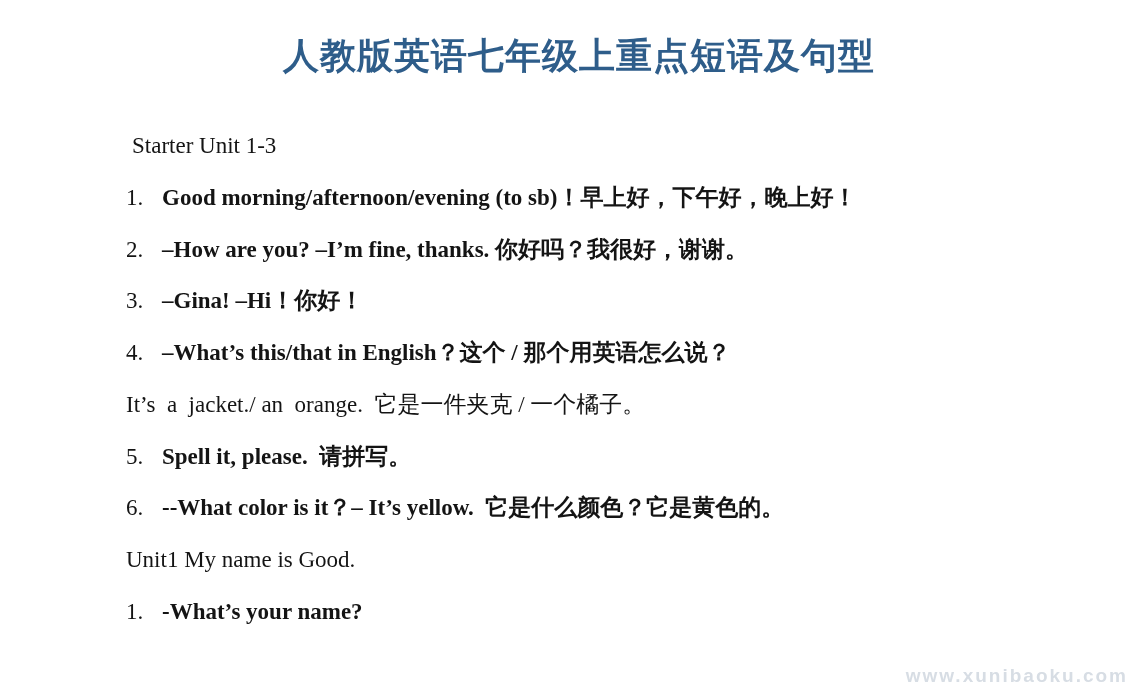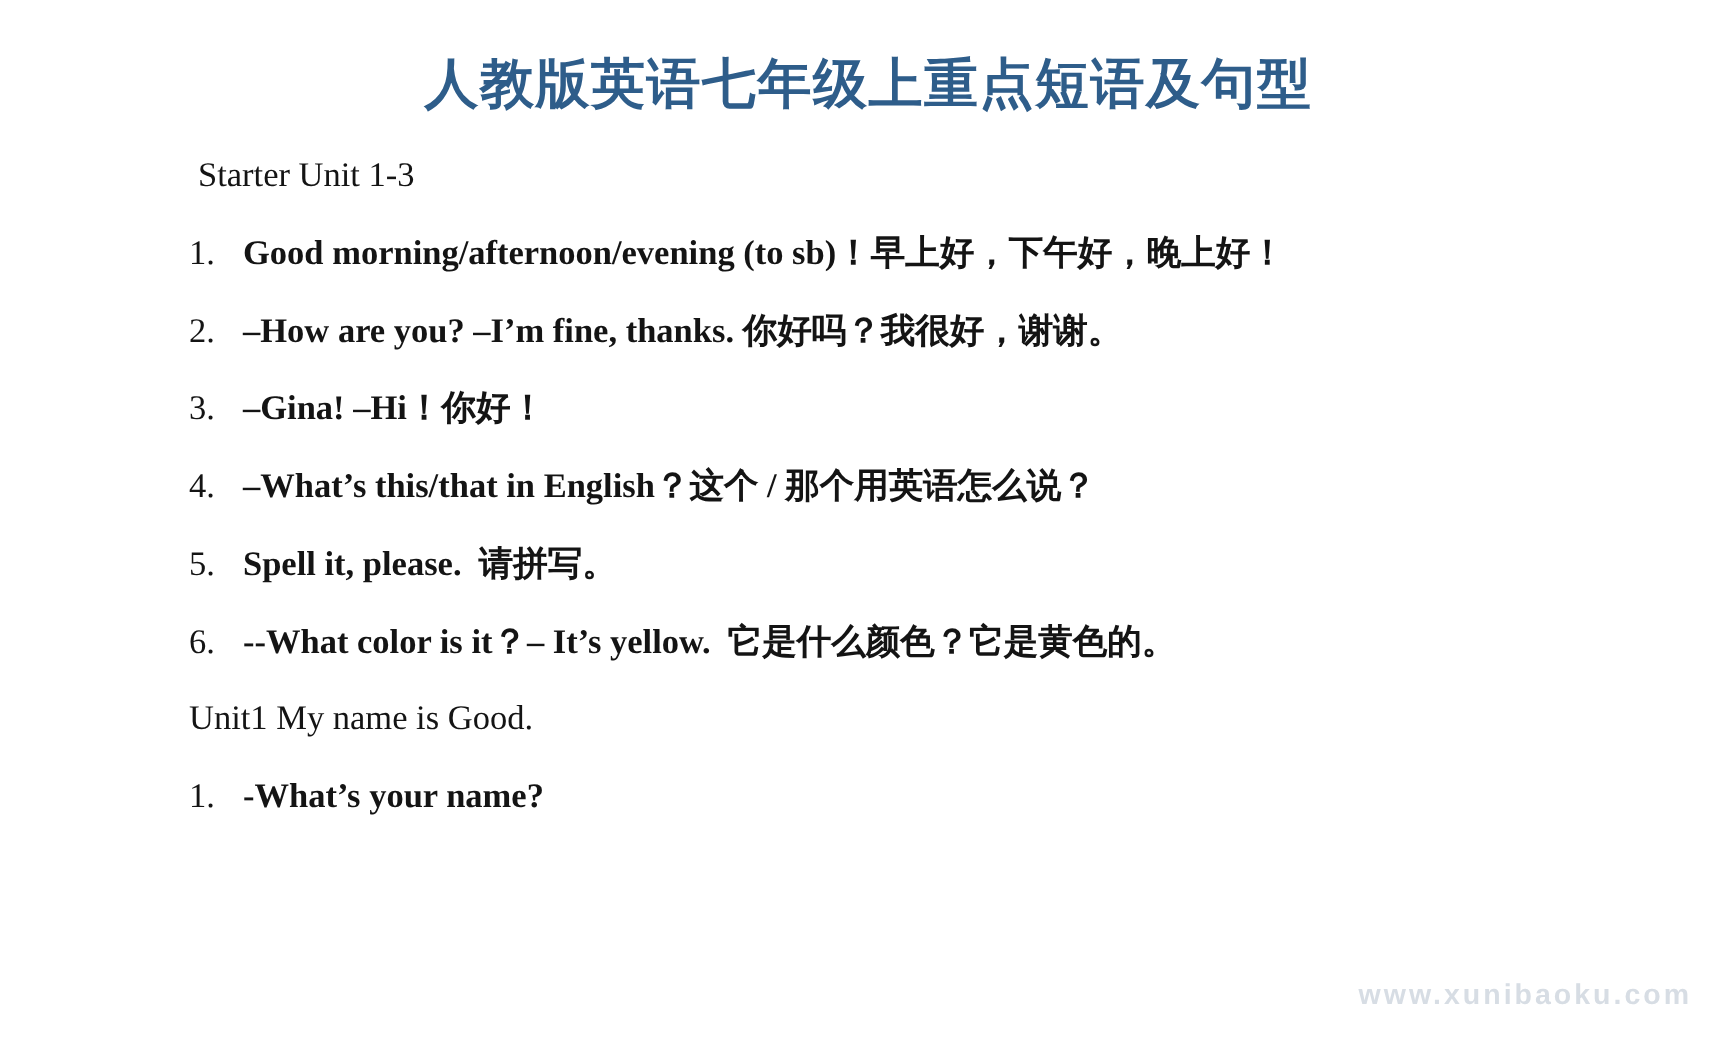--- a/index.html
+++ b/index.html
@@ -45,20 +45,21 @@
   .line {
     font-size: 23px;
     line-height: 1.25;
     margin-bottom: 23px;
     white-space: pre-wrap;
     color: #141414;
   }
 
   .line.heading {
     padding-left: 6px;
+    margin-top: 29px;
   }
 
   .numbered {
     display: flex;
     align-items: baseline;
   }
 
   .num {
     width: 36px;
     flex: 0 0 36px;
@@ -71,21 +72,21 @@
     font-weight: bold;
   }
 
   .plain {
     padding-left: 0;
   }
 
   .watermark {
     position: absolute;
     right: 18px;
-    bottom: 16px;
+    bottom: 4px;
     font-family: "Liberation Sans", sans-serif;
     font-size: 19px;
     font-weight: bold;
     letter-spacing: 2px;
     color: #d7dde4;
     user-select: none;
     margin-left: 36px;
   }
 </style>
 </head>
@@ -112,20 +113,21 @@
     <div class="line numbered">
       <span class="num">3.</span>
       <span class="txt">–Gina! –Hi！你好！</span>
     </div>
 
     <div class="line numbered">
       <span class="num">4.</span>
       <span class="txt">–What’s this/that in English？这个 / 那个用英语怎么说？</span>
     </div>
 
+    <div class="line plain">It’s  a  jacket./ an  orange.  它是一件夹克 / 一个橘子。</div>
 
     <div class="line numbered">
       <span class="num">5.</span>
       <span class="txt">Spell it, please.  请拼写。</span>
     </div>
 
     <div class="line numbered">
       <span class="num">6.</span>
       <span class="txt">--What color is it？– It’s yellow.  它是什么颜色？它是黄色的。</span>
     </div>

